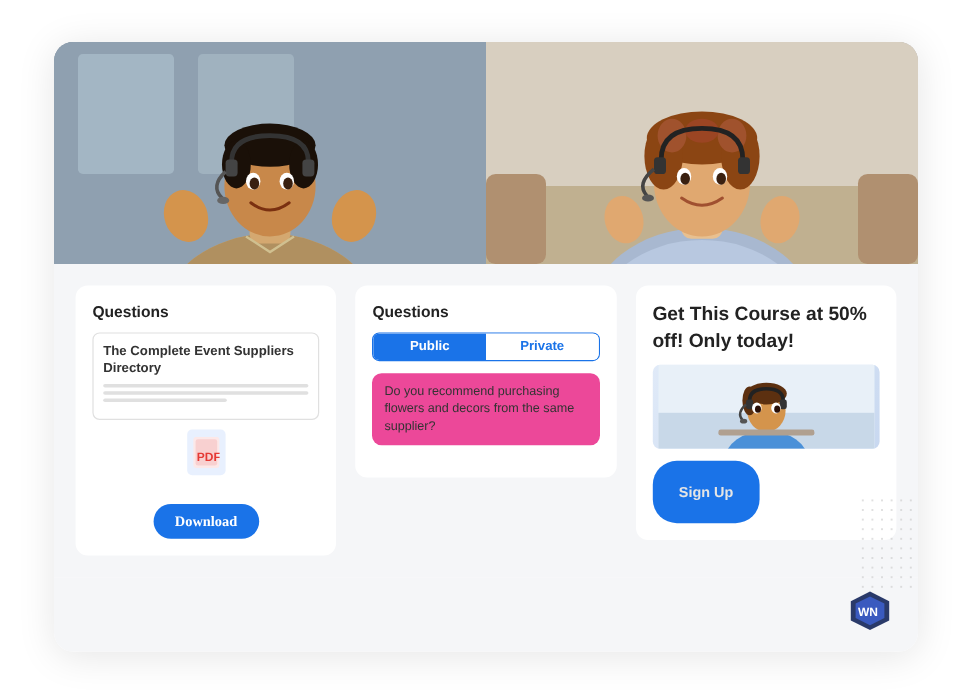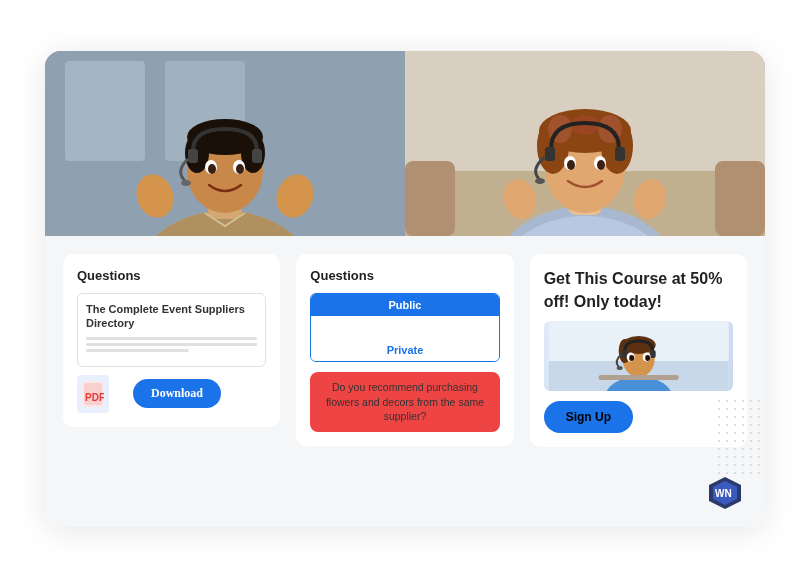--- a/index.html
+++ b/index.html
@@ -135,20 +135,21 @@
       margin-bottom: 3px;
     }
 
     .handout-line:last-child { width: 60%; }
 
     .handout-footer {
       display: flex;
       align-items: center;
       gap: 24px;
       margin-top: 8px;
+      flex-direction: column;
     }
 
     .pdf-icon {
       width: 32px;
       height: 38px;
       background: #e8f0fe;
       border-radius: 4px;
       display: flex;
       align-items: center;
       justify-content: center;
@@ -168,42 +169,40 @@
       font-family: Liberation Serif, serif;
     }
 
     
     .tab-row {
       display: flex;
       margin-bottom: 10px;
       border-radius: 6px;
       overflow: hidden;
       border: 1px solid #1a73e8;
-      flex-direction: column;
     }
 
     .tab-btn {
       flex: 1;
       padding: 5px 0;
       font-size: 11px;
       font-weight: 600;
       cursor: pointer;
       border: none;
       text-align: center;
     }
 
     .tab-btn.active {
       background: #1a73e8;
       color: white;
     }
 
     .tab-btn.inactive {
       background: #ffffff;
       color: #1a73e8;
-      margin-top: 23px;
     }
 
     .question-meta {
       display: flex;
       align-items: center;
       justify-content: flex-end;
       gap: 4px;
       margin-bottom: 4px;
     }
 
@@ -219,27 +218,26 @@
       background: #c0a080;
       overflow: hidden;
       display: flex;
       align-items: center;
       justify-content: center;
       font-size: 8px;
       color: #fff;
     }
 
     .question-bubble {
-      background: #ef4444;
+      background: #ec4899;
       border-radius: 8px;
       padding: 8px 10px;
       font-size: 10.5px;
       color: #333;
       line-height: 1.4;
-      text-align: center;
     }
 
     
     .course-title {
       font-size: 16px;
       font-weight: 700;
       color: #222;
       margin-bottom: 8px;
       line-height: 1.4;
     }
@@ -252,24 +250,24 @@
       margin-bottom: 10px;
       overflow: hidden;
       position: relative;
       display: flex;
       align-items: center;
       justify-content: center;
     }
 
     .signup-btn {
       background: #1a73e8;
-      color: #000000;
+      color: #e5e5e5;
       border: none;
       border-radius: 20px;
-      padding: 9px 22px;
+      padding: 19px 22px;
       font-size: 12px;
       font-weight: 600;
       cursor: pointer;
       display: block;
     }
 
     
     .footer-row {
       display: flex;
       justify-content: flex-end;

